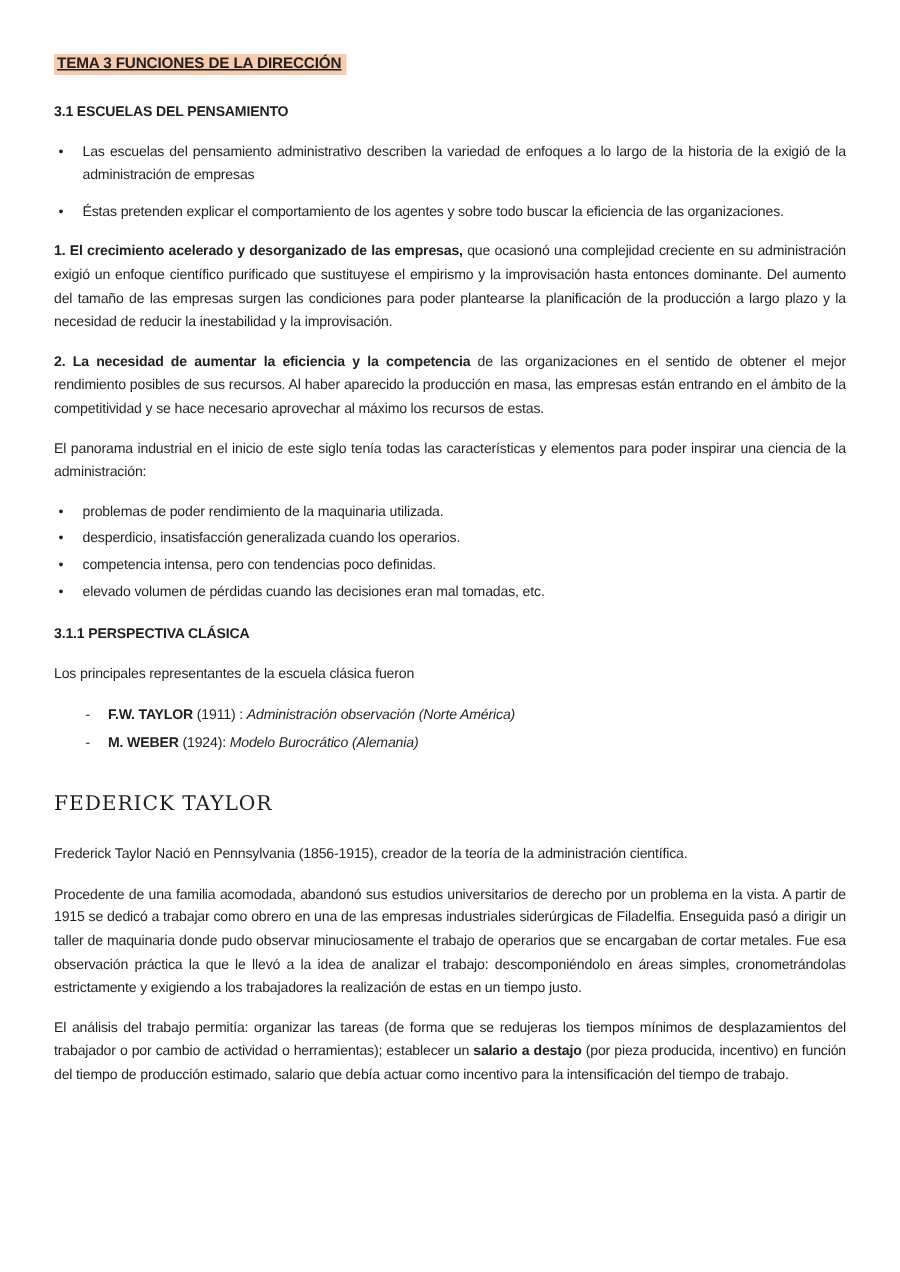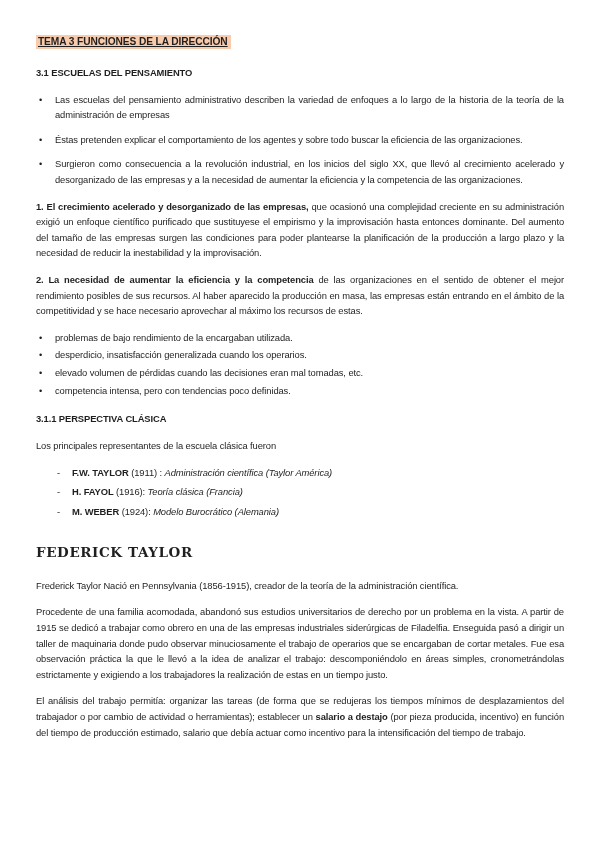--- a/index.html
+++ b/index.html
@@ -49,63 +49,62 @@
     padding-left: 17px;
     margin-bottom: 4px;
   }
   ul.dash li::before {
     content: "-";
     position: absolute;
     left: 2px;
   }
   .taylor-heading {
     font-family: "DejaVu Serif", serif;
-    font-weight: bold;
+    font-weight: normal;
     font-size: 13.5px;
     letter-spacing: 0.6px;
     margin: 22px 0 14px 0;
   }
   b { font-weight: bold; }
   i { font-style: italic; }
 </style>
 </head>
 <body>
 
 <div class="page" style="color: rgb(31, 31, 31);">
 
   <p class="title-line"><span class="hl" style="background: rgb(248, 203, 173);">TEMA 3 FUNCIONES DE LA DIRECCIÓN</span></p>
 
   <p class="h-bold">3.1 ESCUELAS DEL PENSAMIENTO</p>
 
   <ul class="bullets">
-    <li>Las escuelas del pensamiento administrativo describen la variedad de enfoques a lo largo de la historia de la teoría de la administración de empresas</li>
+    <li>Las escuelas del pensamiento administrativo describen la variedad de enfoques a lo largo de la historia de la exigió de la administración de empresas</li>
     <li>Éstas pretenden explicar el comportamiento de los agentes y sobre todo buscar la eficiencia de las organizaciones.</li>
-    <li>Surgieron como consecuencia a la revolución industrial, en los inicios del siglo XX, que llevó al crecimiento acelerado y desorganizado de las empresas y a la necesidad de aumentar la eficiencia y la competencia de las organizaciones.</li>
   </ul>
 
 
   <p class="para"><b>1. El crecimiento acelerado y desorganizado de las empresas,</b><span> que ocasionó una complejidad creciente en su administración exigió un enfoque científico purificado que sustituyese el empirismo y la improvisación hasta entonces dominante. Del aumento del tamaño de las empresas surgen las condiciones para poder plantearse la planificación de la producción a largo plazo y la necesidad de reducir la inestabilidad y la improvisación.</span></p>
 
   <p class="para"><b>2. La necesidad de aumentar la eficiencia y la competencia</b><span> de las organizaciones en el sentido de obtener el mejor rendimiento posibles de sus recursos. Al haber aparecido la producción en masa, las empresas están entrando en el ámbito de la competitividad y se hace necesario aprovechar al máximo los recursos de estas.</span></p>
 
+  <p class="para">El panorama industrial en el inicio de este siglo tenía todas las características y elementos para poder inspirar una ciencia de la administración:</p>
 
   <ul class="bullets tight">
-    <li>problemas de bajo rendimiento de la encargaban utilizada.</li>
+    <li>problemas de poder rendimiento de la maquinaria utilizada.</li>
     <li>desperdicio, insatisfacción generalizada cuando los operarios.</li>
+    <li>competencia intensa, pero con tendencias poco definidas.</li>
     <li>elevado volumen de pérdidas cuando las decisiones eran mal tomadas, etc.</li>
-    <li>competencia intensa, pero con tendencias poco definidas.</li>
   </ul>
 
   <p class="h-bold" style="margin-top:13px">3.1.1 PERSPECTIVA CLÁSICA</p>
 
   <p class="para">Los principales representantes de la escuela clásica fueron</p>
 
   <ul class="dash">
-    <li><b>F.W. TAYLOR</b><span> (1911) : </span><i>Administración científica (Taylor América)</i></li>
-    <li><b>H. FAYOL</b><span> (1916): </span><i>Teoría clásica (Francia)</i></li>
+    <li><b>F.W. TAYLOR</b><span> (1911) : </span><i>Administración observación (Norte América)</i></li>
     <li><b>M. WEBER</b><span> (1924): </span><i>Modelo Burocrático (Alemania)</i></li>
   </ul>
 
   <p class="taylor-heading">FEDERICK TAYLOR</p>
 
   <p class="para">Frederick Taylor Nació en Pennsylvania (1856-1915), creador de la teoría de la administración científica.</p>
 
   <p class="para">Procedente de una familia acomodada, abandonó sus estudios universitarios de derecho por un problema en la vista. A partir de 1915 se dedicó a trabajar como obrero en una de las empresas industriales siderúrgicas de Filadelfia. Enseguida pasó a dirigir un taller de maquinaria donde pudo observar minuciosamente el trabajo de operarios que se encargaban de cortar metales. Fue esa observación práctica la que le llevó a la idea de analizar el trabajo: descomponiéndolo en áreas simples, cronometrándolas estrictamente y exigiendo a los trabajadores la realización de estas en un tiempo justo.</p>
 
   <p class="para"><span>El análisis del trabajo permitía: organizar las tareas (de forma que se redujeras los tiempos mínimos de desplazamientos del trabajador o por cambio de actividad o herramientas); establecer un </span><b>salario a destajo</b><span> (por pieza producida, incentivo) en función del tiempo de producción estimado, salario que debía actuar como incentivo para la intensificación del tiempo de trabajo.</span></p>

